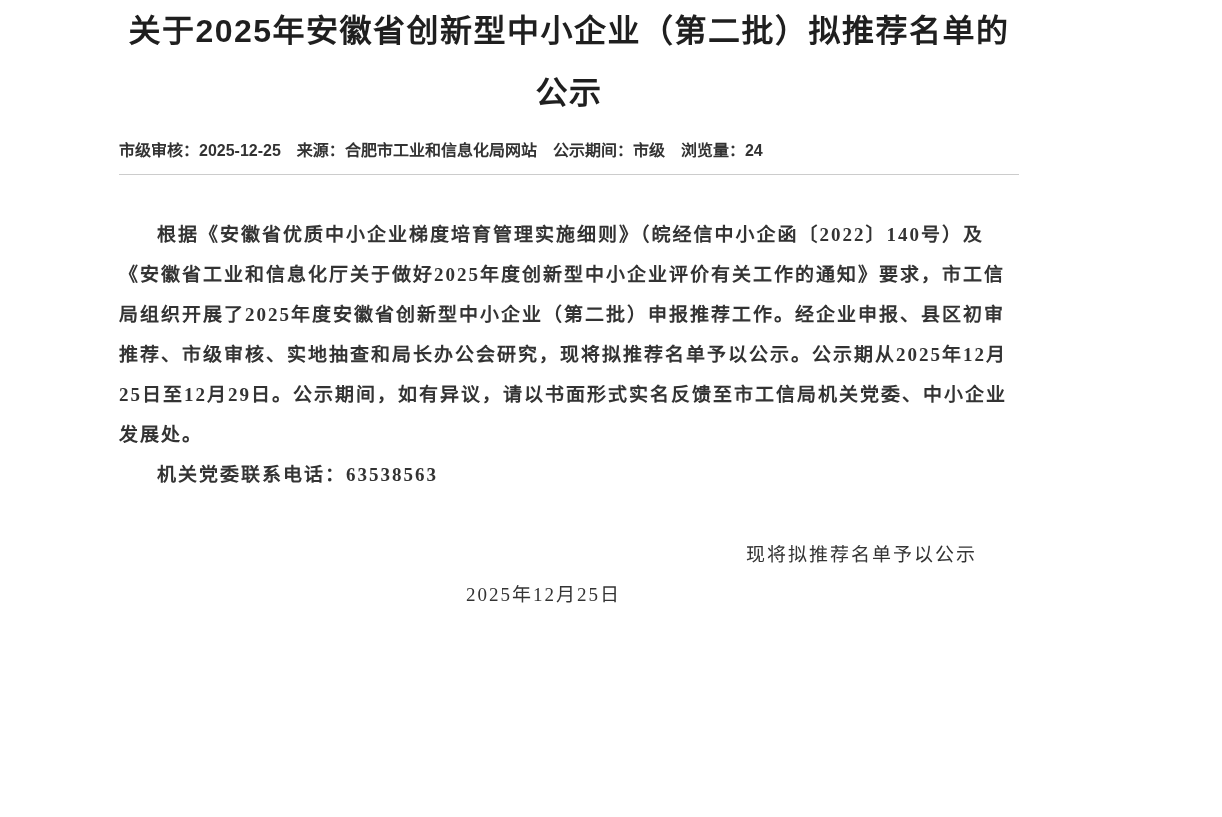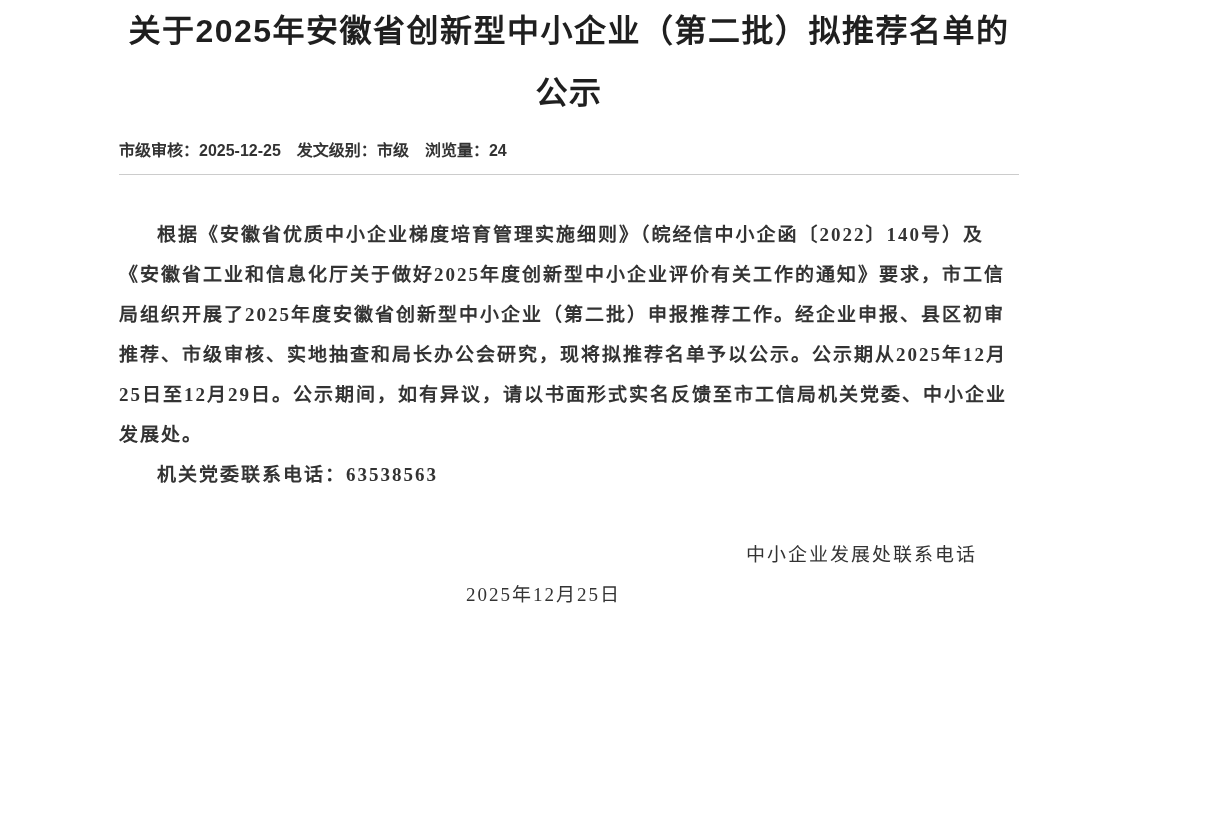--- a/index.html
+++ b/index.html
@@ -83,33 +83,34 @@
 </head>
 <body>
 
 <div class="page">
   <div class="content">
 
     <h1 class="doc-title">关于2025年安徽省创新型中小企业（第二批）拟推荐名单的公示</h1>
 
     <div class="meta-bar">
       <span class="meta-item"><span>市级审核：</span><span>2025-12-25</span></span>
-      <span class="meta-item"><span>发文级别：</span><span>市级</span></span>
+      <span class="meta-item"><span>来源：</span><span>合肥市工业和信息化局网站</span></span>
+      <span class="meta-item"><span>公示期间：</span><span>市级</span></span>
       <span class="meta-item"><span>浏览量：</span><span>24</span></span>
     </div>
 
     <hr class="divider">
 
     <div class="article">
       <p>根据《安徽省优质中小企业梯度培育管理实施细则》（皖经信中小企函〔2022〕140号）及《安徽省工业和信息化厅关于做好2025年度创新型中小企业评价有关工作的通知》要求，市工信局组织开展了2025年度安徽省创新型中小企业（第二批）申报推荐工作。经企业申报、县区初审推荐、市级审核、实地抽查和局长办公会研究，现将拟推荐名单予以公示。公示期从2025年12月25日至12月29日。公示期间，如有异议，请以书面形式实名反馈至市工信局机关党委、中小企业发展处。</p>
 
 
       <p>机关党委联系电话：63538563</p>
 
 
       <div class="signature-block">
-        <div class="signature-agency">中小企业发展处联系电话</div>
+        <div class="signature-agency">现将拟推荐名单予以公示</div>
         <div class="signature-date">2025年12月25日</div>
       </div>
     </div>
 
   </div>
 </div>
 
 </body></html>

